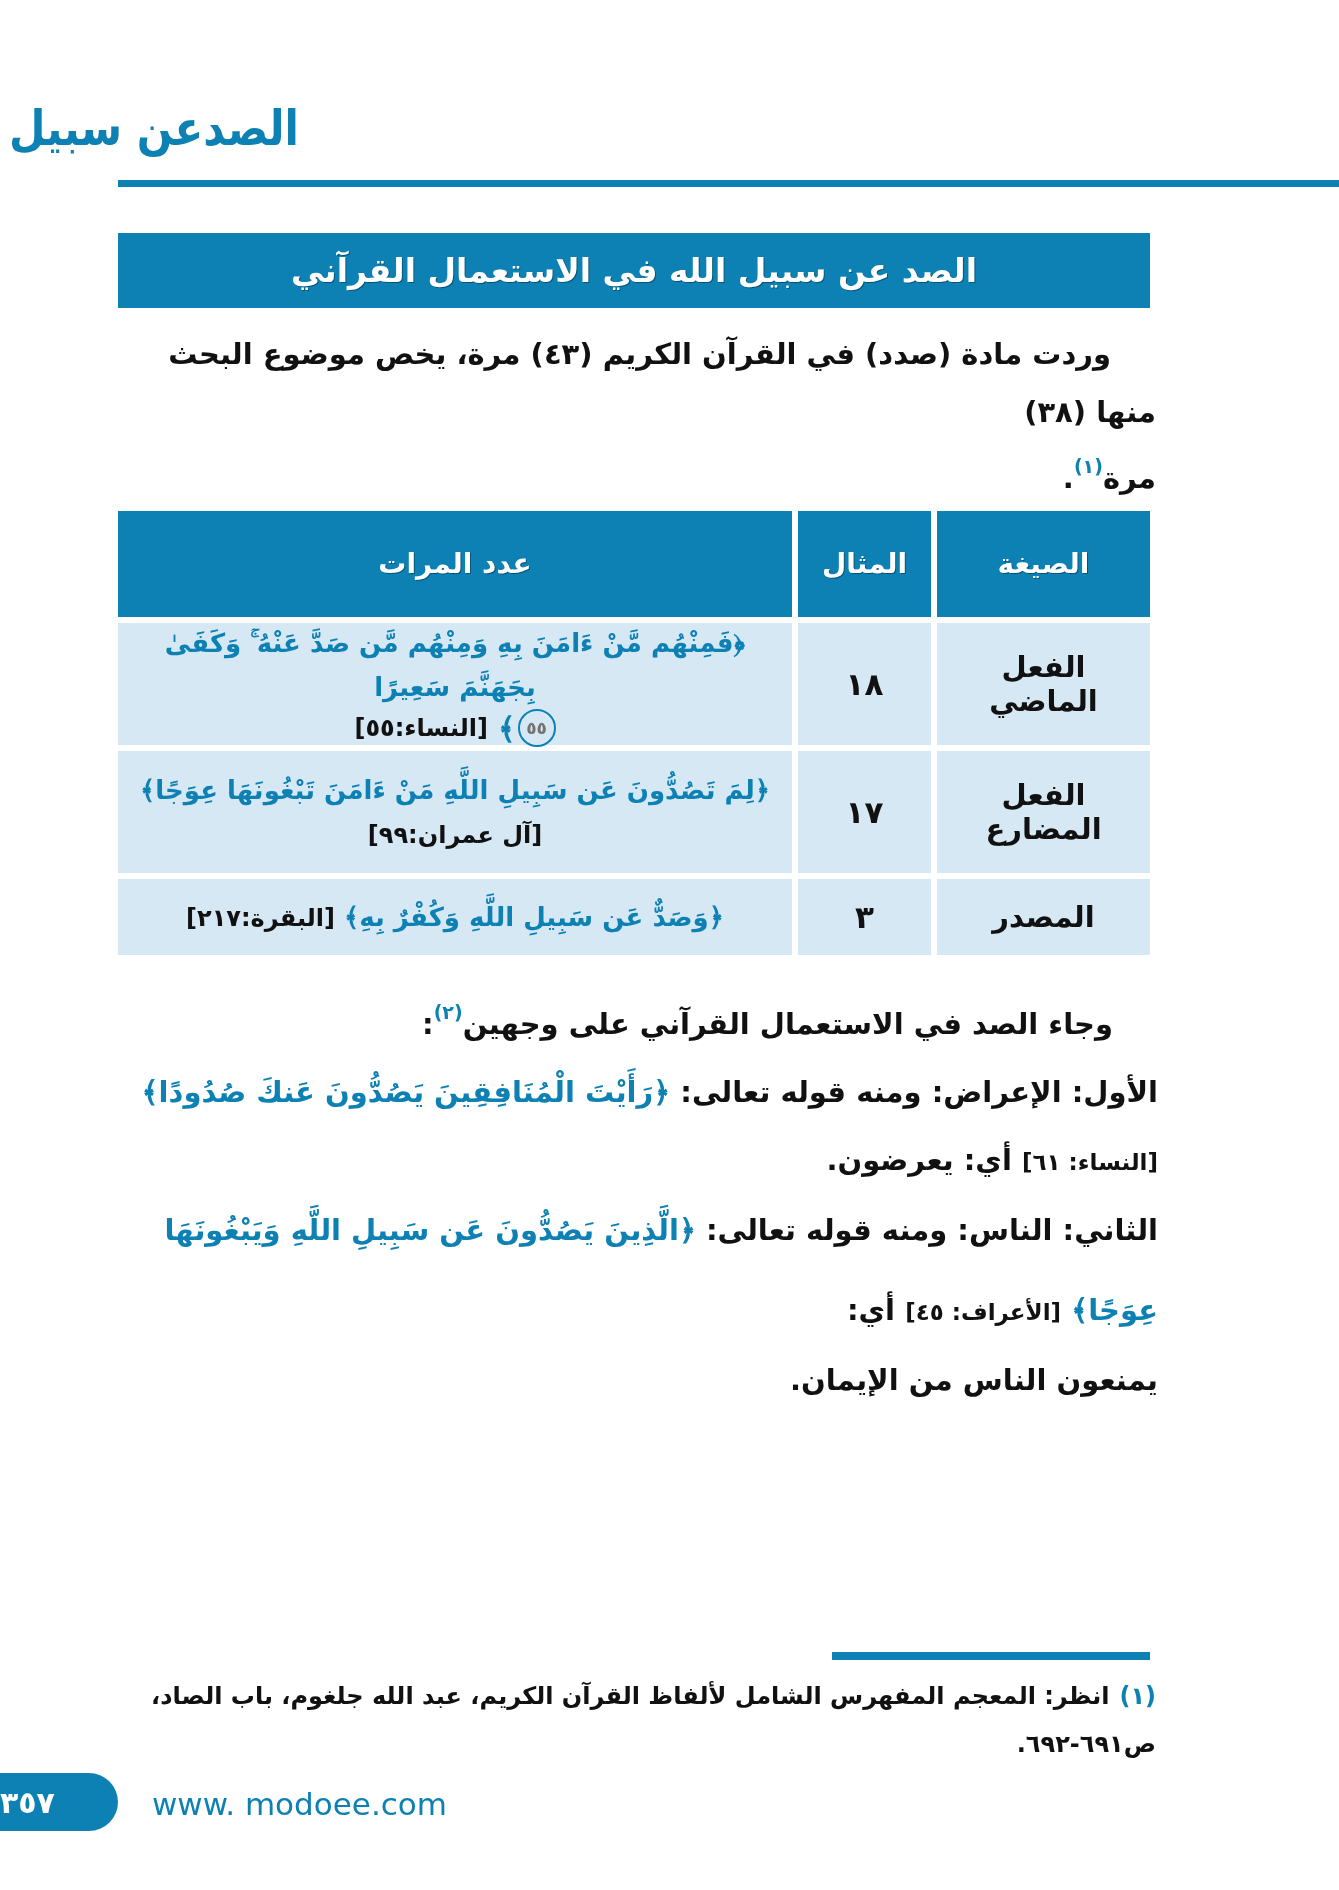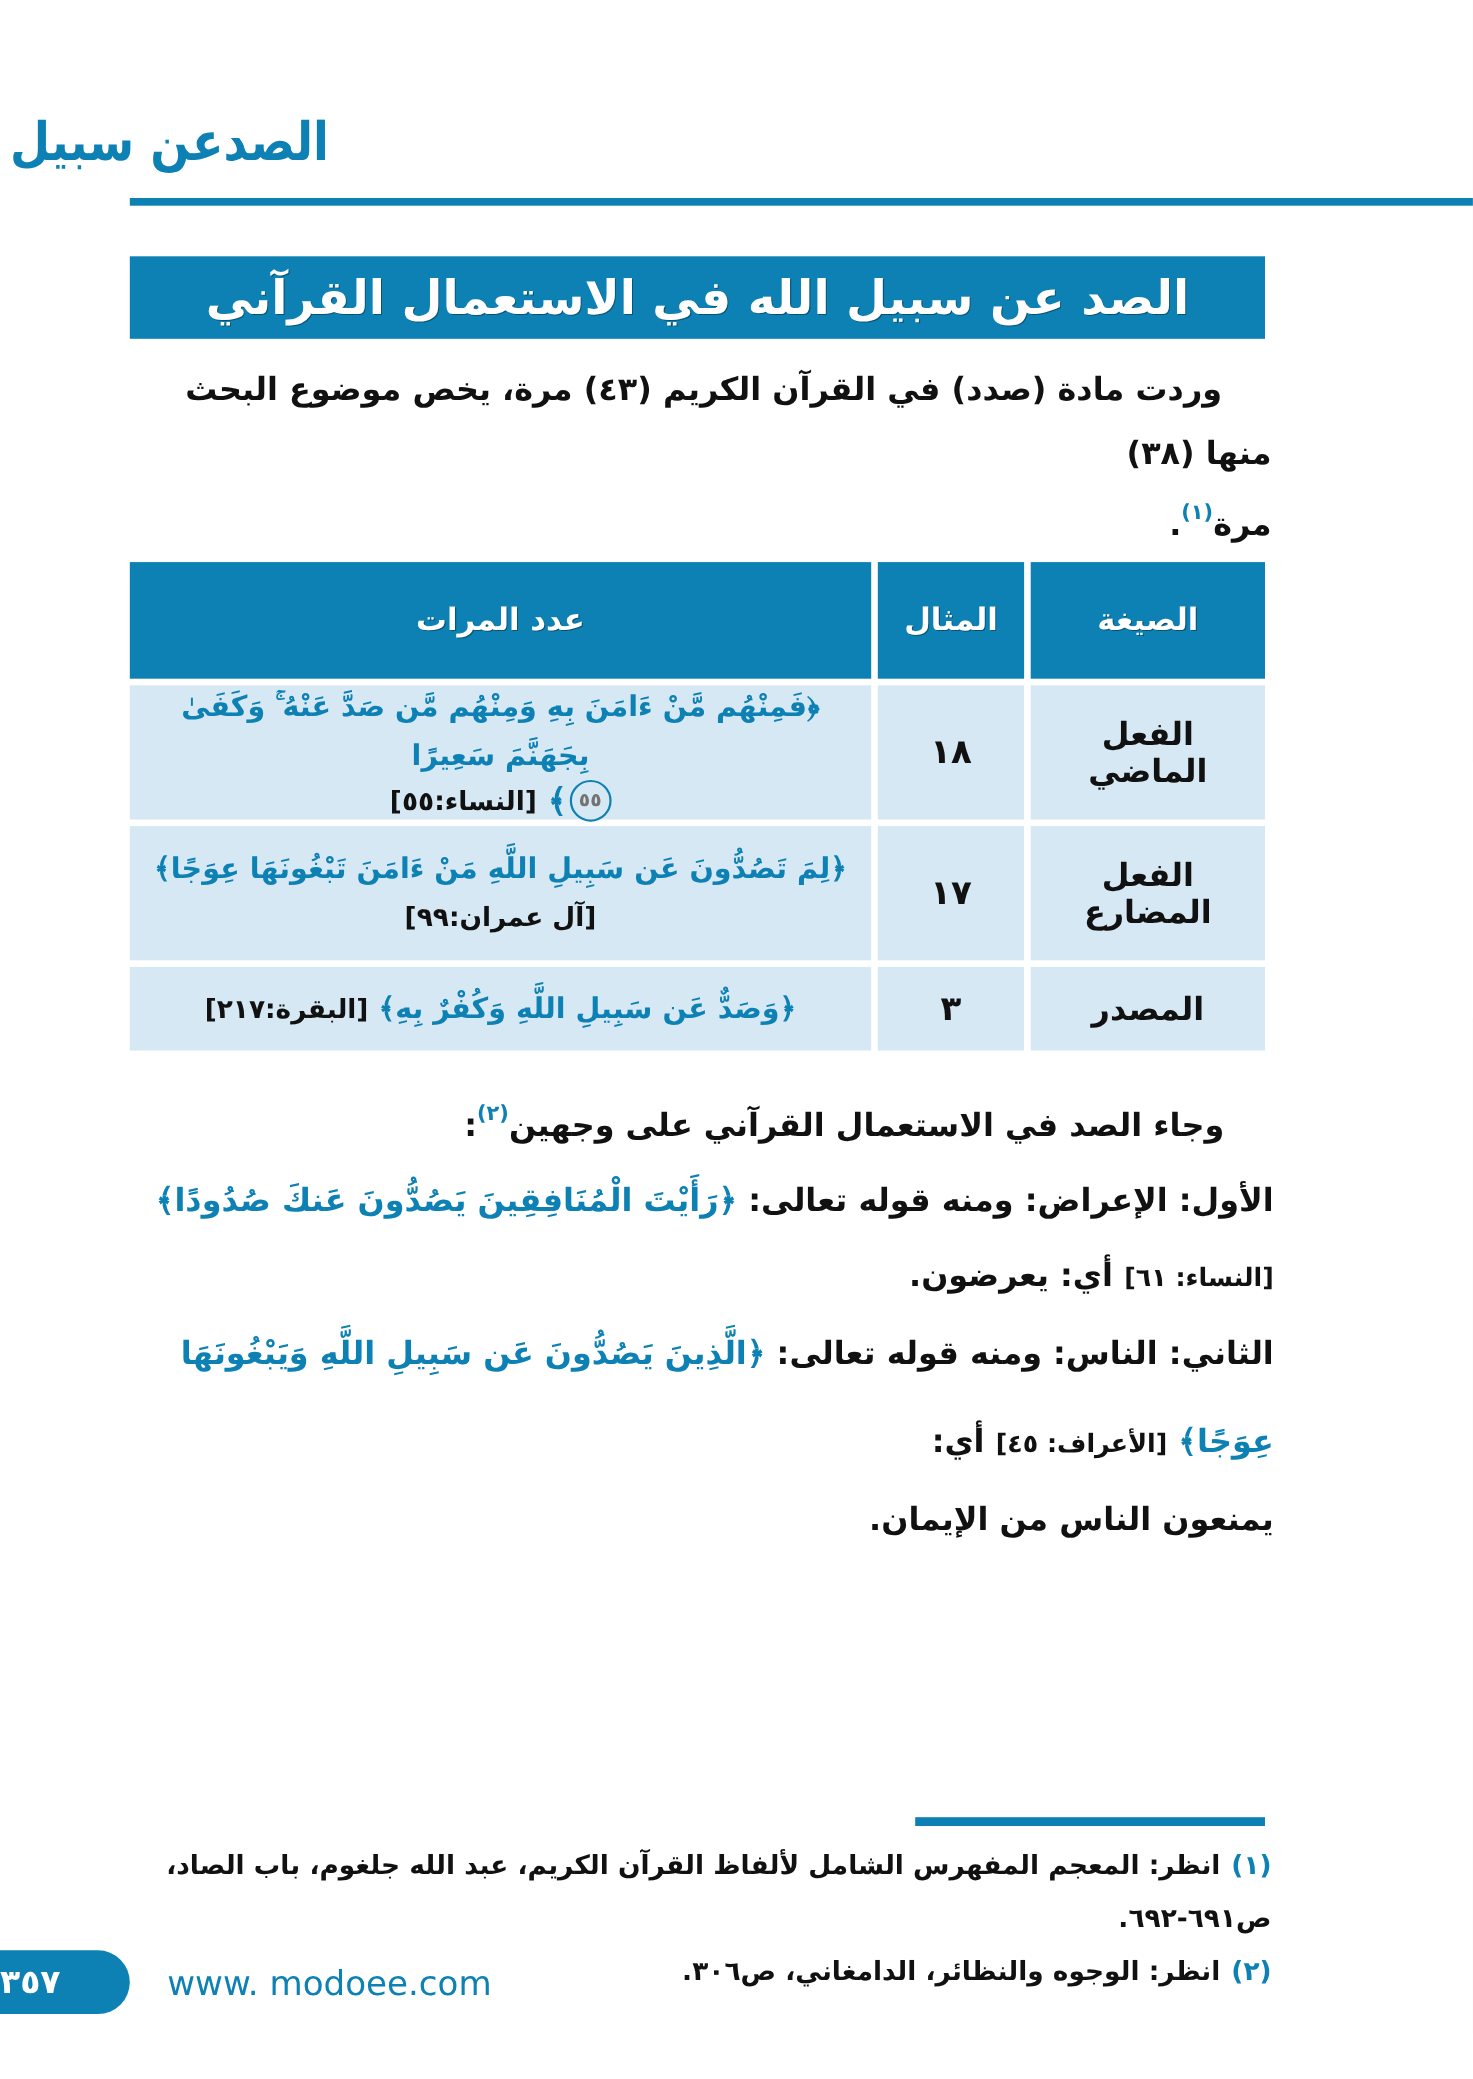--- a/index.html
+++ b/index.html
@@ -16,21 +16,21 @@
   }
   .header-rule {
     position:absolute; left:118px; top:180px; width:1221px; height:7px;
     background:#0d81b3;
   }
   .title-bar {
     position:absolute; left:118px; top:233px; width:1032px; height:75px;
     background:#0d81b3; display:flex; align-items:center; justify-content:center;
   }
   .title-bar span {
-    color:#ffffff; font-size:43px; font-weight:700; direction:rtl;
+    color:#ffffff; font-size:33px; font-weight:700; direction:rtl;
     text-shadow:1px 1px 0 rgba(0,0,0,0.35);
   }
   
   .intro {
     position:absolute; left:100px; top:325px; width:1056px; direction:rtl;
     color:#111; font-size:29px; font-weight:700; line-height:58px;
   }
   .indent { text-indent:45px; }
   sup.fnref { color:#0d81b3; font-size:19px; font-weight:700; position:relative; top:-4px; }
   
@@ -158,21 +158,20 @@
     <div class="u-line indent"><span>وجاء الصد في الاستعمال القرآني على وجهين</span><sup class="fnref">(٢)</sup><span>:</span></div>
     <div class="u-verse-line"><span>الأول: الإعراض:</span><span> ومنه قوله تعالى: </span><span class="verse-inline">﴿رَأَيْتَ الْمُنَافِقِينَ يَصُدُّونَ عَنكَ صُدُودًا﴾</span></div>
     <div class="u-line"><span class="ref">[النساء: ٦١]</span><span> أي: يعرضون.</span></div>
     <div class="u-verse-line"><span>الثاني: الناس:</span><span> ومنه قوله تعالى: </span><span class="verse-inline">﴿الَّذِينَ يَصُدُّونَ عَن سَبِيلِ اللَّهِ وَيَبْغُونَهَا عِوَجًا﴾</span> <span class="ref">[الأعراف: ٤٥]</span><span> أي:</span></div>
     <div class="u-line">يمنعون الناس من الإيمان.</div>
   </div>
 
   <div class="fn-rule"></div>
   <div class="footnotes">
     <div><span class="fn-num">(١)</span><span>انظر: المعجم المفهرس الشامل لألفاظ القرآن الكريم، عبد الله جلغوم، باب الصاد، ص٦٩١-٦٩٢.</span></div>
-    <div><span class="fn-num">(٢)</span><span>انظر: الوجوه والنظائر، الدامغاني، ص٣٠٦.</span></div>
   </div>
 
   <div class="page-tab">
     <span>٣٥٧</span>
   </div>
   <div class="website">www. modoee.com</div>
 
 </div>
 
 </body></html>

